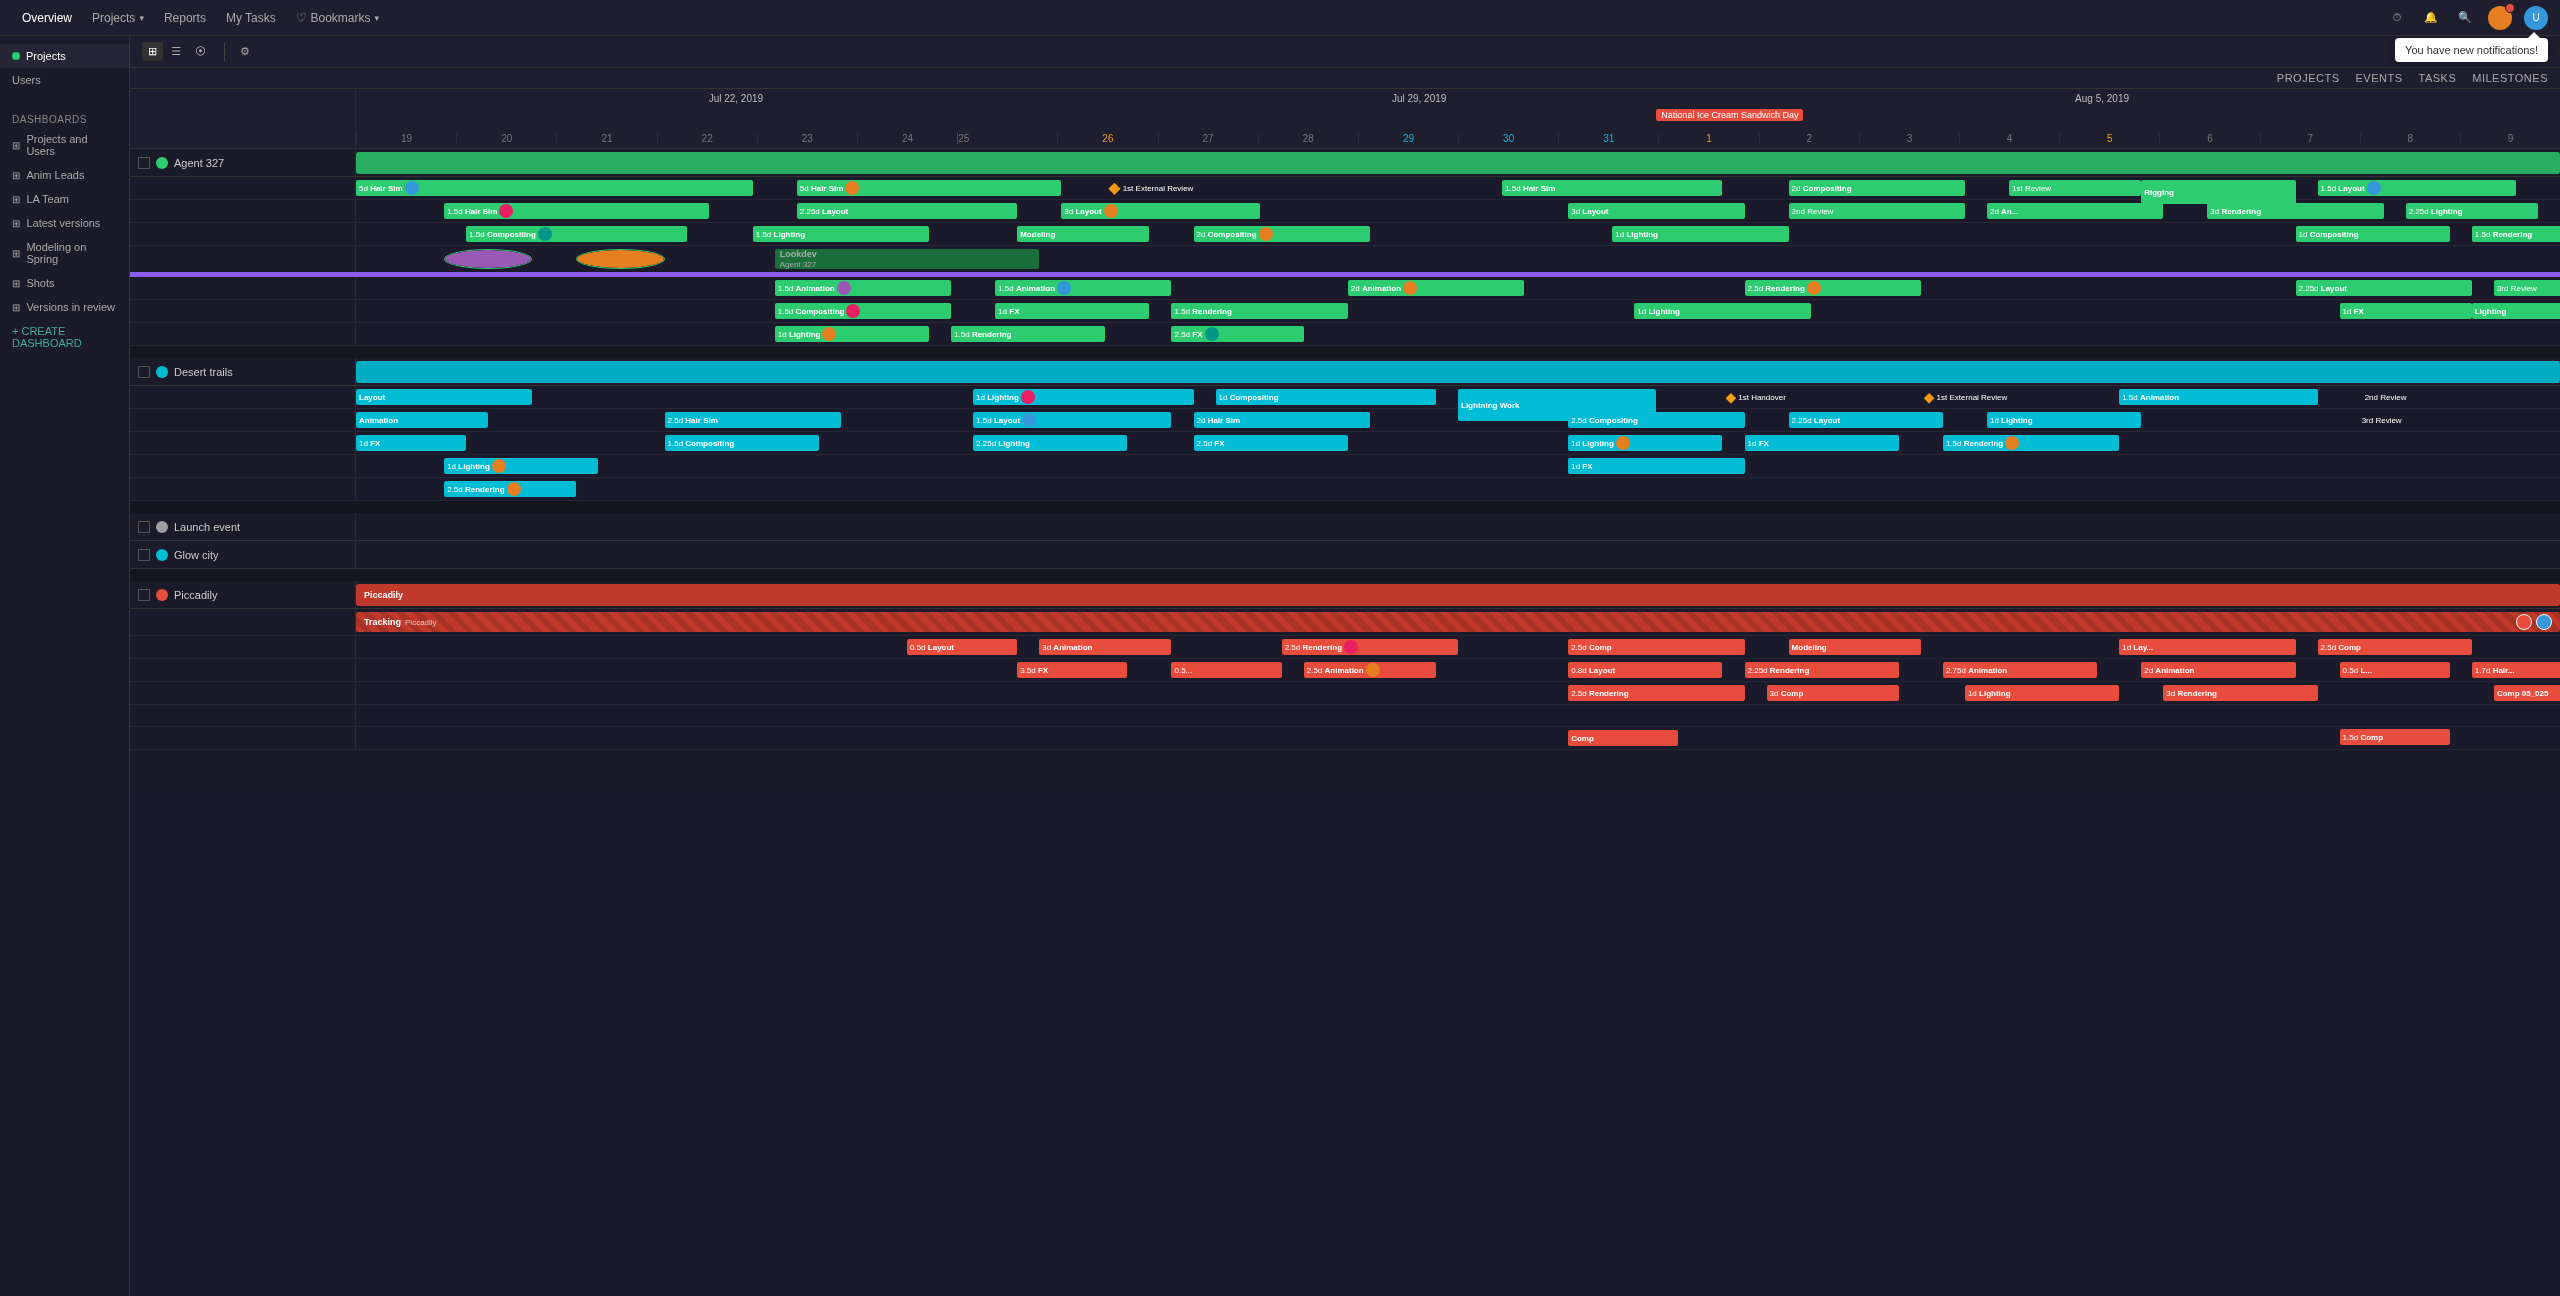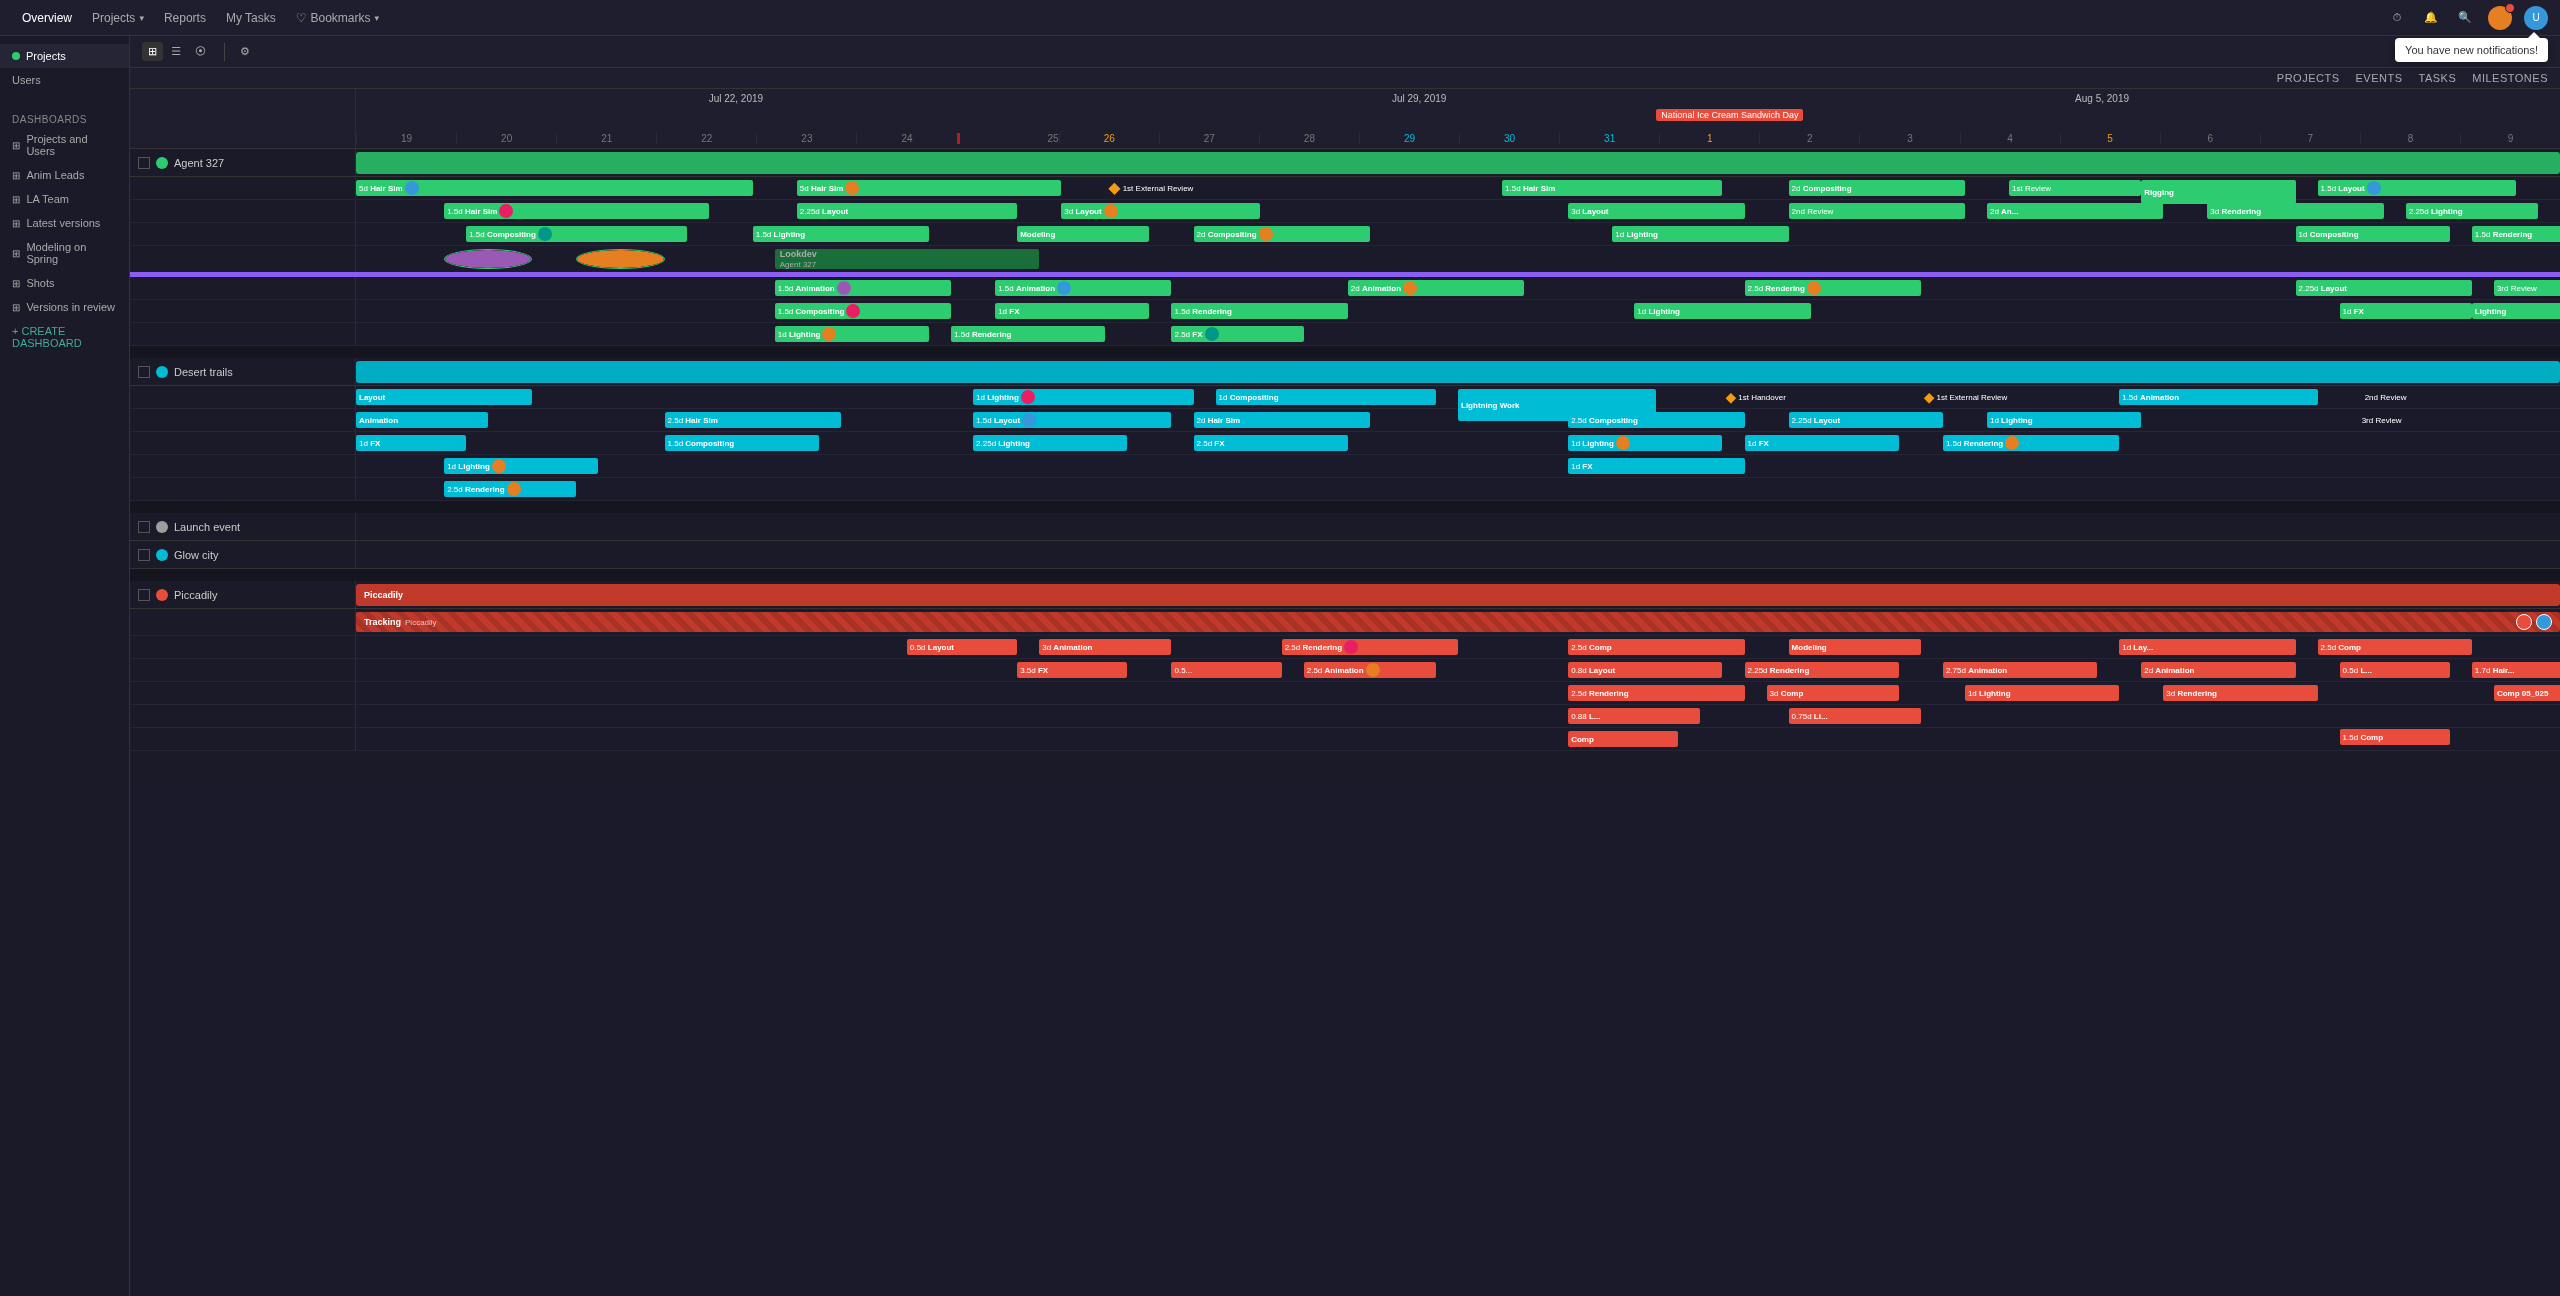--- a/index.html
+++ b/index.html
@@ -192,21 +192,21 @@
 
           <div style="position:absolute; top:20px; left:59%; background:#e74c3c; color:#fff; font-size:9px; padding:1px 5px; border-radius:2px; white-space:nowrap; z-index:10;">National Ice Cream Sandwich Day</div>
 
           <div style="display:flex; position:absolute; bottom:4px; left:0; right:0;">
             <div style="flex:1; text-align:center; font-size:10px; color:#777; border-left:1px solid #2a2a3a;">19</div>
             <div style="flex:1; text-align:center; font-size:10px; color:#777; border-left:1px solid #2a2a3a;">20</div>
             <div style="flex:1; text-align:center; font-size:10px; color:#777; border-left:1px solid #2a2a3a;">21</div>
             <div style="flex:1; text-align:center; font-size:10px; color:#777; border-left:1px solid #2a2a3a;">22</div>
             <div style="flex:1; text-align:center; font-size:10px; color:#777; border-left:1px solid #2a2a3a;">23</div>
             <div style="flex:1; text-align:center; font-size:10px; color:#777; border-left:1px solid #2a2a3a;">24</div>
-            <div style="flex:1; text-align:right; font-size:10px; color:#777; border-left:3px solid #b91c1c;">25</div>
+            <div style="flex:1; text-align:left; font-size:10px; color:#777; border-left:1px solid #b91c1c;">25</div>
             <div style="flex:1; text-align:center; font-size:10px; color:#f39c12; border-left:1px solid #2a2a3a;">26</div>
             <div style="flex:1; text-align:center; font-size:10px; color:#777; border-left:1px solid #2a2a3a;">27</div>
             <div style="flex:1; text-align:center; font-size:10px; color:#777; border-left:1px solid #2a2a3a;">28</div>
             <div style="flex:1; text-align:center; font-size:10px; color:#00bcd4; border-left:1px solid #2a2a3a;">29</div>
             <div style="flex:1; text-align:center; font-size:10px; color:#00bcd4; border-left:1px solid #2a2a3a;">30</div>
             <div style="flex:1; text-align:center; font-size:10px; color:#00bcd4; border-left:1px solid #2a2a3a;">31</div>
             <div style="flex:1; text-align:center; font-size:10px; color:#f39c12; border-left:1px solid #2a2a3a;">1</div>
             <div style="flex:1; text-align:center; font-size:10px; color:#777; border-left:1px solid #2a2a3a;">2</div>
             <div style="flex:1; text-align:center; font-size:10px; color:#777; border-left:1px solid #2a2a3a;">3</div>
             <div style="flex:1; text-align:center; font-size:10px; color:#777; border-left:1px solid #2a2a3a;">4</div>
@@ -675,28 +675,20 @@
               <span style="font-size:8px; color:#fff; white-space:nowrap;">1.5d <b>Comp</b></span>
             </div>
             <div style="position:absolute; left:97%; width:5%; height:16px; top:3px; background:#e74c3c; border-radius:2px; display:flex; align-items:center; padding:0 3px; overflow:hidden; cursor:pointer;">
               <span style="font-size:8px; color:#fff; white-space:nowrap;"><b>Comp 05_025</b></span>
             </div>
           </div>
         </div>
 
         <div style="display:flex; border-bottom:1px solid #252535; min-height:22px;">
           <div style="width:226px; flex-shrink:0; background:#1a1a28; border-right:1px solid #2a2a3a; position:sticky; left:0; z-index:20;"></div>
-          <div style="flex:1; position:relative; height:22px;">
-            <div style="position:absolute; left:55%; width:6%; height:16px; top:3px; background:#e74c3c; border-radius:2px; display:flex; align-items:center; padding:0 3px; overflow:hidden; cursor:pointer;">
-              <span style="font-size:8px; color:#fff; white-space:nowrap;">0.88 <b>L...</b></span>
-            </div>
-            <div style="position:absolute; left:65%; width:6%; height:16px; top:3px; background:#e74c3c; border-radius:2px; display:flex; align-items:center; padding:0 3px; overflow:hidden; cursor:pointer;">
-              <span style="font-size:8px; color:#fff; white-space:nowrap;">0.75d <b>Li...</b></span>
-            </div>
-          </div>
         </div>
 
         <div style="display:flex; border-bottom:1px solid #252535; min-height:22px;">
           <div style="width:226px; flex-shrink:0; background:#1a1a28; border-right:1px solid #2a2a3a; position:sticky; left:0; z-index:20;"></div>
           <div style="flex:1; position:relative; height:22px;">
             <div style="position:absolute; left:55%; width:5%; height:16px; top:3px; background:#e74c3c; border-radius:2px; display:flex; align-items:center; padding:0 3px; overflow:hidden; cursor:pointer;">
               <span style="font-size:8px; color:#fff; white-space:nowrap;"><b>Comp</b></span>
             </div>
           </div>
         </div>

